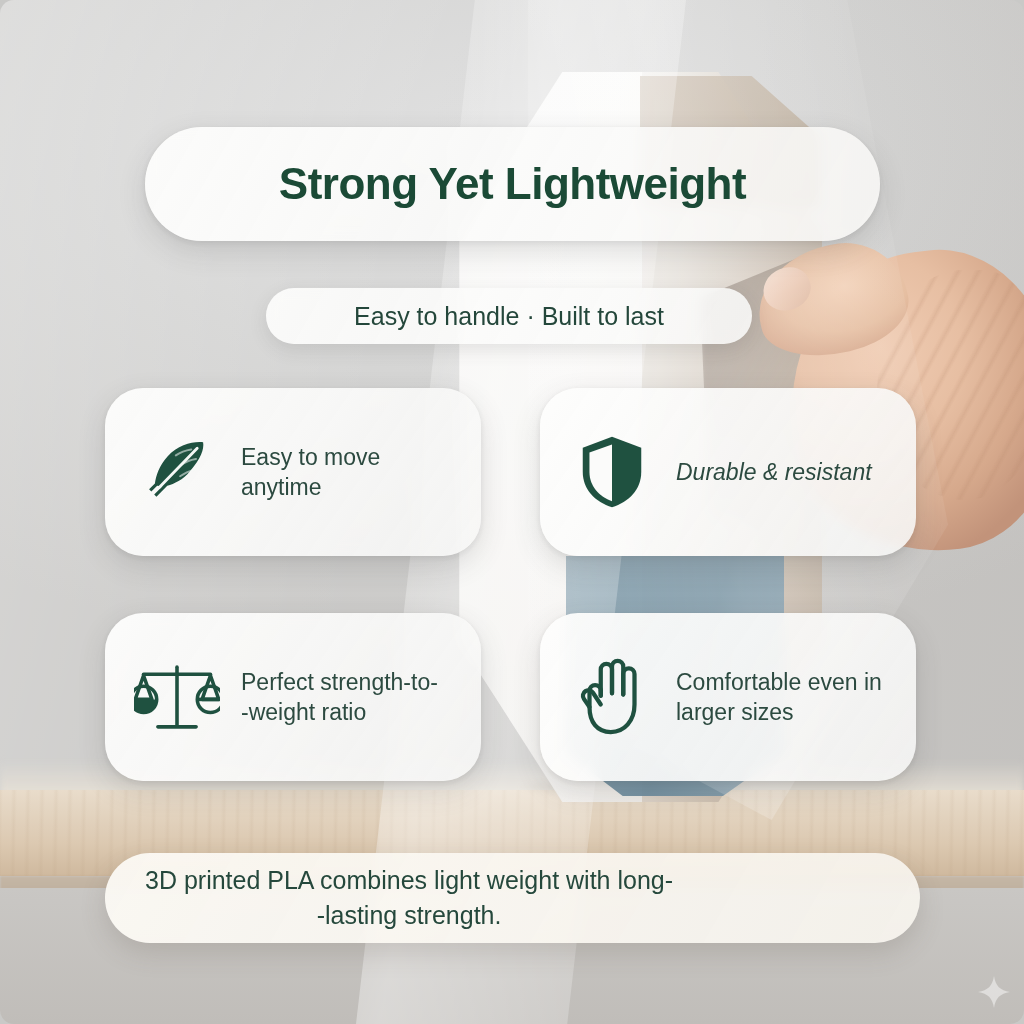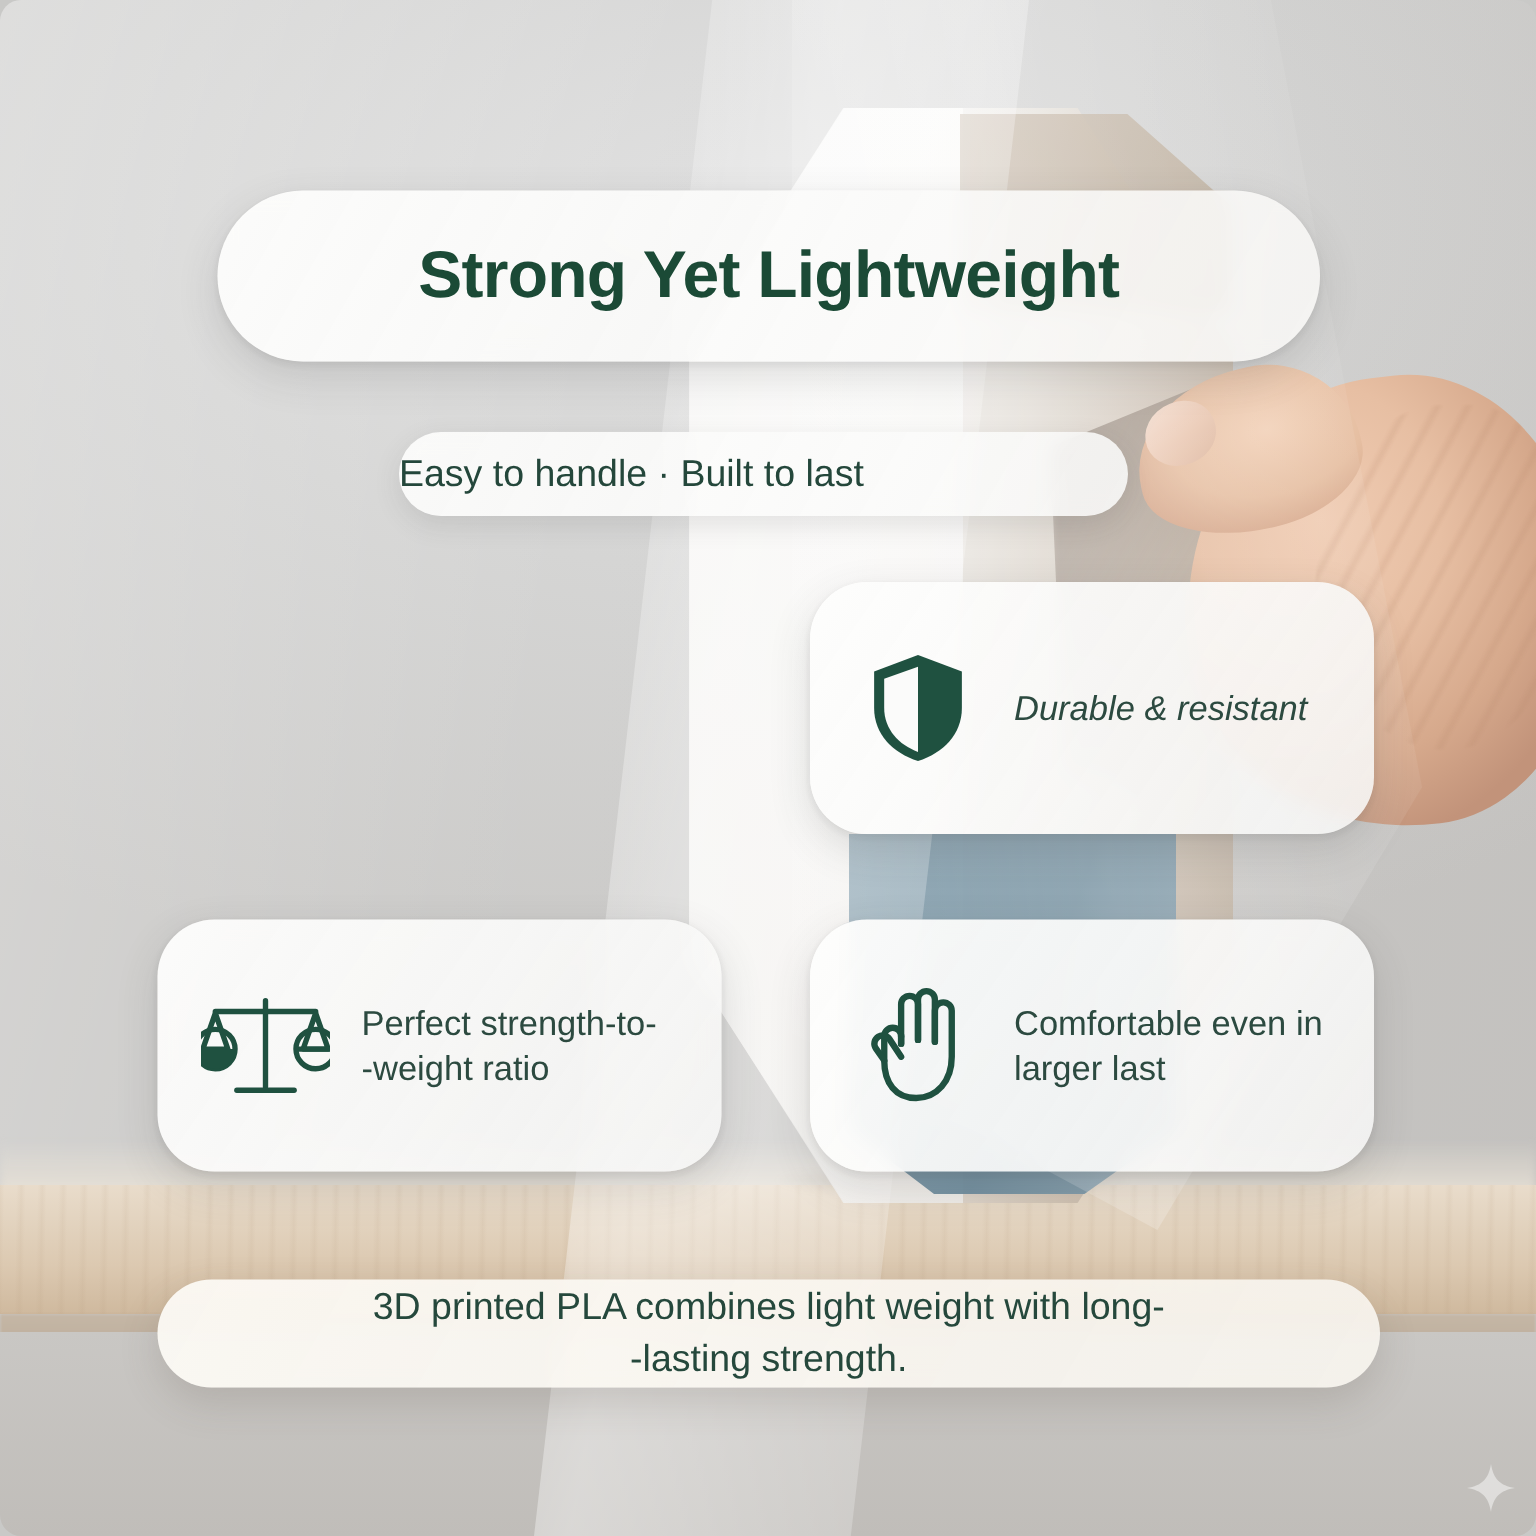--- a/index.html
+++ b/index.html
@@ -144,21 +144,21 @@
     justify-content:center;
     background:linear-gradient(120deg, rgba(253,253,252,0.95) 0%, rgba(250,250,249,0.90) 55%, rgba(248,247,245,0.88) 100%);
   }
   #title-text{
     font-size:44px;font-weight:700;letter-spacing:-0.5px;
     color:#1b4a36;white-space:nowrap;
   }
 
   #subtitle-pill{
     left:266px;top:288px;width:486px;height:56px;border-radius:28px;
-    justify-content:flex-start;
+    justify-content:center;
     background:linear-gradient(120deg, rgba(252,252,251,0.93) 0%, rgba(249,249,248,0.88) 100%);
     box-shadow:0 6px 18px rgba(70,70,70,0.13);
   }
   #subtitle-text{
     font-size:25px;font-weight:400;color:#24473b;white-space:nowrap;
   }
 
   .feature-card{
     width:376px;height:168px;border-radius:38px;
     padding:0 22px 0 26px;box-sizing:border-box;
@@ -170,22 +170,22 @@
   #card-2{left:105px;top:613px;}
   #card-3{left:540px;top:613px;}
 
   .card-icon{flex:0 0 auto;width:92px;height:92px;display:flex;align-items:center;justify-content:center;}
   .card-icon svg{display:block;}
   .card-label{
     font-size:23px;line-height:1.32;color:#2c4a40;font-weight:400;
   }
 
   #footer-pill{
-    left:105px;top:853px;width:815px;height:72px;border-radius:51px;
-    justify-content:center;text-align:center;
+    left:105px;top:853px;width:815px;height:90px;border-radius:51px;
+    justify-content:flex-start;text-align:center;
     background:linear-gradient(120deg, rgba(252,250,245,0.94) 0%, rgba(250,247,241,0.92) 50%, rgba(248,245,239,0.90) 100%);
     box-shadow:0 10px 26px rgba(90,80,68,0.18);
   }
   #footer-text{
     font-size:25px;line-height:1.42;color:#25483c;padding:0 40px;
   }
 
   
   #sparkle{
     position:absolute;left:974px;top:974px;width:40px;height:40px;opacity:.55;
@@ -225,20 +225,30 @@
   <div class="beam-b"></div>
 
   <div class="panel" id="title-pill">
     <span id="title-text">Strong Yet Lightweight</span>
   </div>
 
   <div class="panel" id="subtitle-pill">
     <span id="subtitle-text">Easy to handle · Built to last</span>
   </div>
 
+  <div class="panel feature-card" id="card-0">
+    <span class="card-icon">
+      <svg width="76" height="76" viewBox="0 0 64 64" aria-hidden="true">
+        <path d="M54 7C46 6 33 9 24 19c-7 7.6-9.7 16.3-10.6 22.6l-4.9 5 1.9 1.9 4.9-5c1.1.3 2.6.5 4.4.4l-6.9 7 1.9 1.9 9.1-9.3c5.9-1.6 13.2-5 19-12C52 21 55 13 54 7z" fill="#1f5140"></path>
+        <path d="M49 12 17 45" stroke="#f4f7f5" stroke-width="2.4" stroke-linecap="round" fill="none"></path>
+        <path d="M44 13c-4 .6-9 2.2-13 5M48 21c-4 .6-9 2.4-13 5.4M47 30c-4 1-8.6 2.8-12.4 5.6M41 38c-3.6 1.2-7.4 3-10.6 5.4" stroke="#f4f7f5" stroke-width="1.7" stroke-linecap="round" fill="none" opacity=".55"></path>
+      </svg>
+    </span>
+    <span class="card-label">Easy to move anytime</span>
+  </div>
 
   <div class="panel feature-card" id="card-1">
     <span class="card-icon">
       <svg width="74" height="78" viewBox="0 0 60 64" aria-hidden="true">
         <path d="M30 3 6 12v20c0 14.5 10.3 24.6 24 29 13.7-4.4 24-14.5 24-29V12L30 3z" fill="#1f5140"></path>
         <path d="M30 9.5 11.5 16v16c0 11.6 8 20.2 18.5 24V9.5z" fill="#fbfbfa"></path>
       </svg>
     </span>
     <span class="card-label">Durable &amp; resistant</span>
   </div>
@@ -267,21 +277,21 @@
       <svg width="76" height="80" viewBox="0 0 58 64" aria-hidden="true">
         <g fill="none" stroke="#1f5140" stroke-width="3.4" stroke-linecap="round" stroke-linejoin="round">
           <path d="M20 31V10a4.5 4.5 0 0 1 9 0v19"></path>
           <path d="M29 29V7.5a4.5 4.5 0 0 1 9 0V30"></path>
           <path d="M38 30V13.5a4.5 4.5 0 0 1 9 0V38c0 13-8 22-19 22S11 52 11 40V27a4.5 4.5 0 0 1 9 0"></path>
           <path d="M20 31c0-1.5 0-3 0-4"></path>
           <path d="M11 40 6.5 33.5a4.4 4.4 0 0 1 1.3-6.2 4.4 4.4 0 0 1 6 1.3L20 38"></path>
         </g>
       </svg>
     </span>
-    <span class="card-label">Comfortable even in larger last</span>
+    <span class="card-label">Comfortable even in larger sizes</span>
   </div>
 
   <div class="panel" id="footer-pill">
     <span id="footer-text">3D printed PLA combines light weight with long-<br>-lasting strength.</span>
   </div>
 
   <span id="sparkle">
     <svg width="40" height="40" viewBox="0 0 40 40" aria-hidden="true">
       <path d="M20 2c1.6 10 6 14.4 16 16-10 1.6-14.4 6-16 16-1.6-10-6-14.4-16-16 10-1.6 14.4-6 16-16z" fill="#ffffff" opacity=".85"></path>
     </svg>

